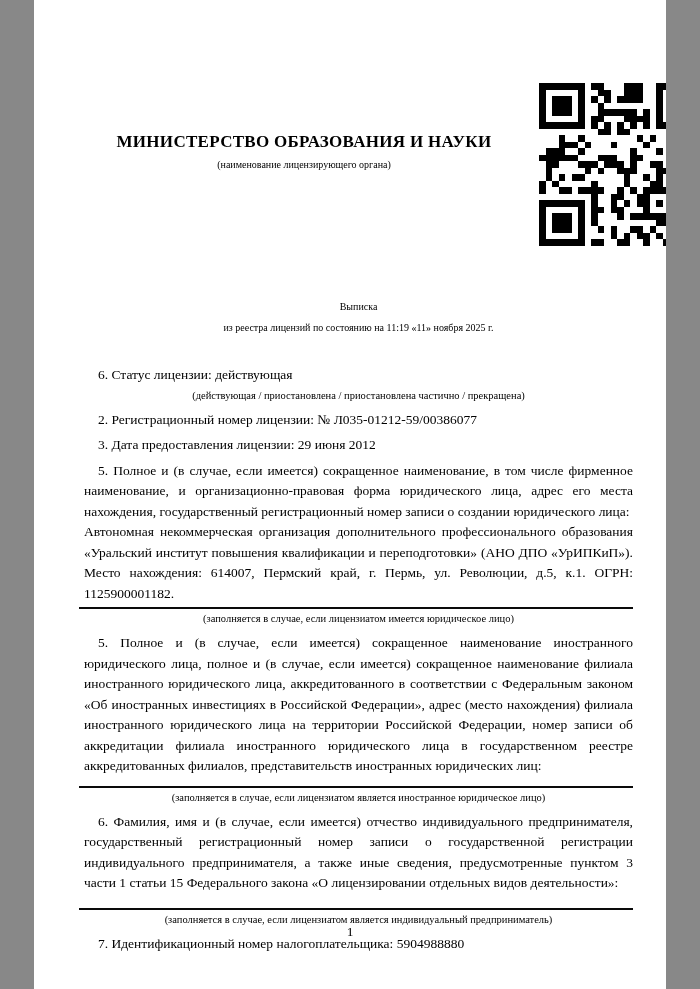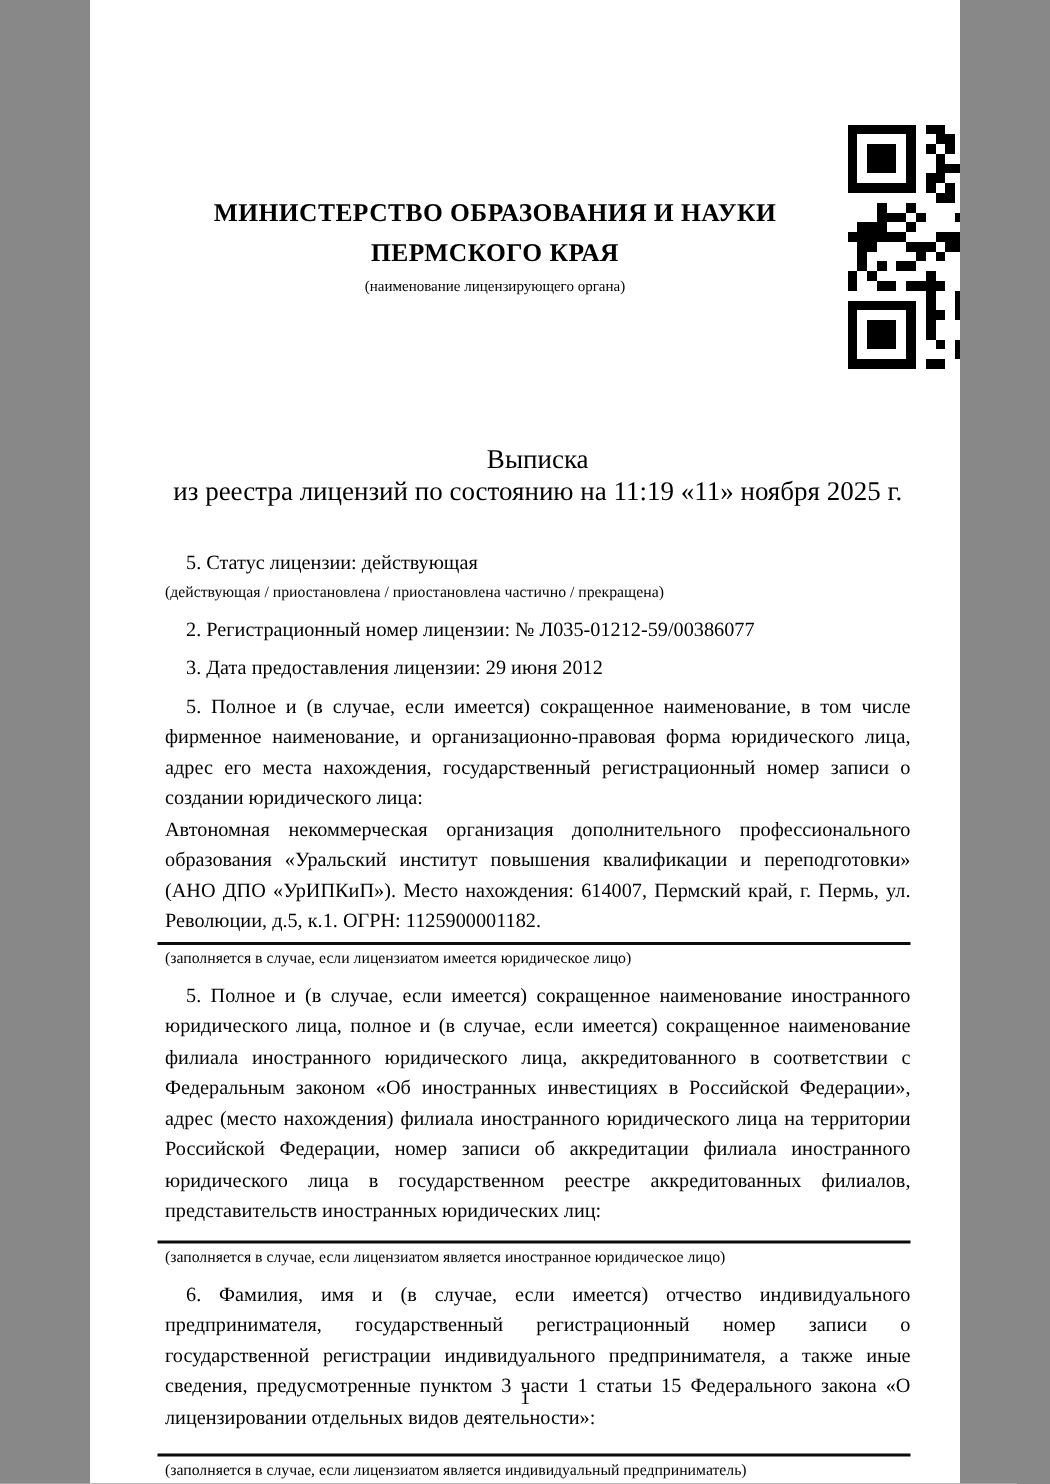--- a/index.html
+++ b/index.html
@@ -1,18 +1,18 @@
 <!DOCTYPE html>
 <html><head>
 <meta charset="utf-8">
 <style>
   html,body{margin:0;padding:0;background:#888;}
   .page{
     position:relative;
-    width:580px;height:989px;
+    width:632px;height:989px;
     margin:0 auto;
     background:#ffffff;
     color:#000;
     font-family:"Liberation Serif", serif;
     font-size:13.5px;
     line-height:20.5px;
     overflow:hidden;
   }
   
   .ministry{
@@ -25,46 +25,45 @@
   .ministry-caption{
     font-size:10px;line-height:14px;margin-top:3px;
   }
   .qr{
     position:absolute;top:83px;left:505px;width:163px;height:163px;
   }
   
   .content{
     position:absolute;top:296px;left:50px;right:33px;
   }
-  .doc-title{text-align:center;font-size:18px;line-height:21px;}
+  .doc-title{text-align:center;font-size:10px;line-height:21px;}
   .item{margin-top:5px;}
   .para{text-align:justify;text-indent:14px;}
   .answer{text-align:justify;}
   .small-caption{
-    font-size:10.5px;line-height:19px;
+    text-align:center;font-size:10.5px;line-height:19px;
   }
   .rule{
     border:0;border-top:2px solid #0a0a0a;height:0;
     margin:0 0 0 -5px;
   }
   .rule.tight{margin-top:3px;}
   .rule.gap-m{margin-top:9px;}
   .page-number{
     position:absolute;top:922px;left:0;width:100%;
     text-align:center;font-size:13.5px;
   }
 </style>
 </head>
 <body>
 
 <div class="page">
 
   <div class="ministry">
     <div class="ministry-name">МИНИСТЕРСТВО ОБРАЗОВАНИЯ И НАУКИ</div>
-    <div class="ministry-name">ПЕРМСКОГО КРАЯ</div>
     <div class="ministry-caption">(наименование лицензирующего органа)</div>
   </div>
 
   <svg class="qr" id="qr-svg" viewBox="0 0 25 25" shape-rendering="crispEdges" fill="#000">
       <rect x="0" y="0" width="1" height="1"></rect>
       <rect x="1" y="0" width="1" height="1"></rect>
       <rect x="2" y="0" width="1" height="1"></rect>
       <rect x="3" y="0" width="1" height="1"></rect>
       <rect x="4" y="0" width="1" height="1"></rect>
       <rect x="5" y="0" width="1" height="1"></rect>
@@ -355,21 +354,21 @@
     </svg>
 
   <div class="content">
 
     <div class="doc-title">
       <div>Выписка</div>
       <div>из реестра лицензий по состоянию на 11:19 «11» ноября 2025 г.</div>
     </div>
 
     <div class="item" style="margin-top:27px">
-      <div class="para">5. Статус лицензии: действующая</div>
+      <div class="para">6. Статус лицензии: действующая</div>
       <div class="small-caption">(действующая / приостановлена / приостановлена частично / прекращена)</div>
     </div>
 
     <div class="item">
       <div class="para">2. Регистрационный номер лицензии: № Л035-01212-59/00386077</div>
     </div>
 
     <div class="item">
       <div class="para">3. Дата предоставления лицензии: 29 июня 2012</div>
     </div>
@@ -386,18 +385,21 @@
       <hr class="rule gap-m">
       <div class="small-caption">(заполняется в случае, если лицензиатом является иностранное юридическое лицо)</div>
     </div>
 
     <div class="item">
       <div class="para">6. Фамилия, имя и (в случае, если имеется) отчество индивидуального предпринимателя, государственный регистрационный номер записи о государственной регистрации индивидуального предпринимателя, а также иные сведения, предусмотренные пунктом 3 части 1 статьи 15 Федерального закона «О лицензировании отдельных видов деятельности»:</div>
       <hr class="rule gap-m" style="margin-top:14px">
       <div class="small-caption">(заполняется в случае, если лицензиатом является индивидуальный предприниматель)</div>
     </div>
 
+    <div class="item">
+      <div class="para">7. Идентификационный номер налогоплательщика: 5904988880</div>
+    </div>
 
   </div>
 
   <div class="page-number">1</div>
 
 </div>
 
 </body></html>

